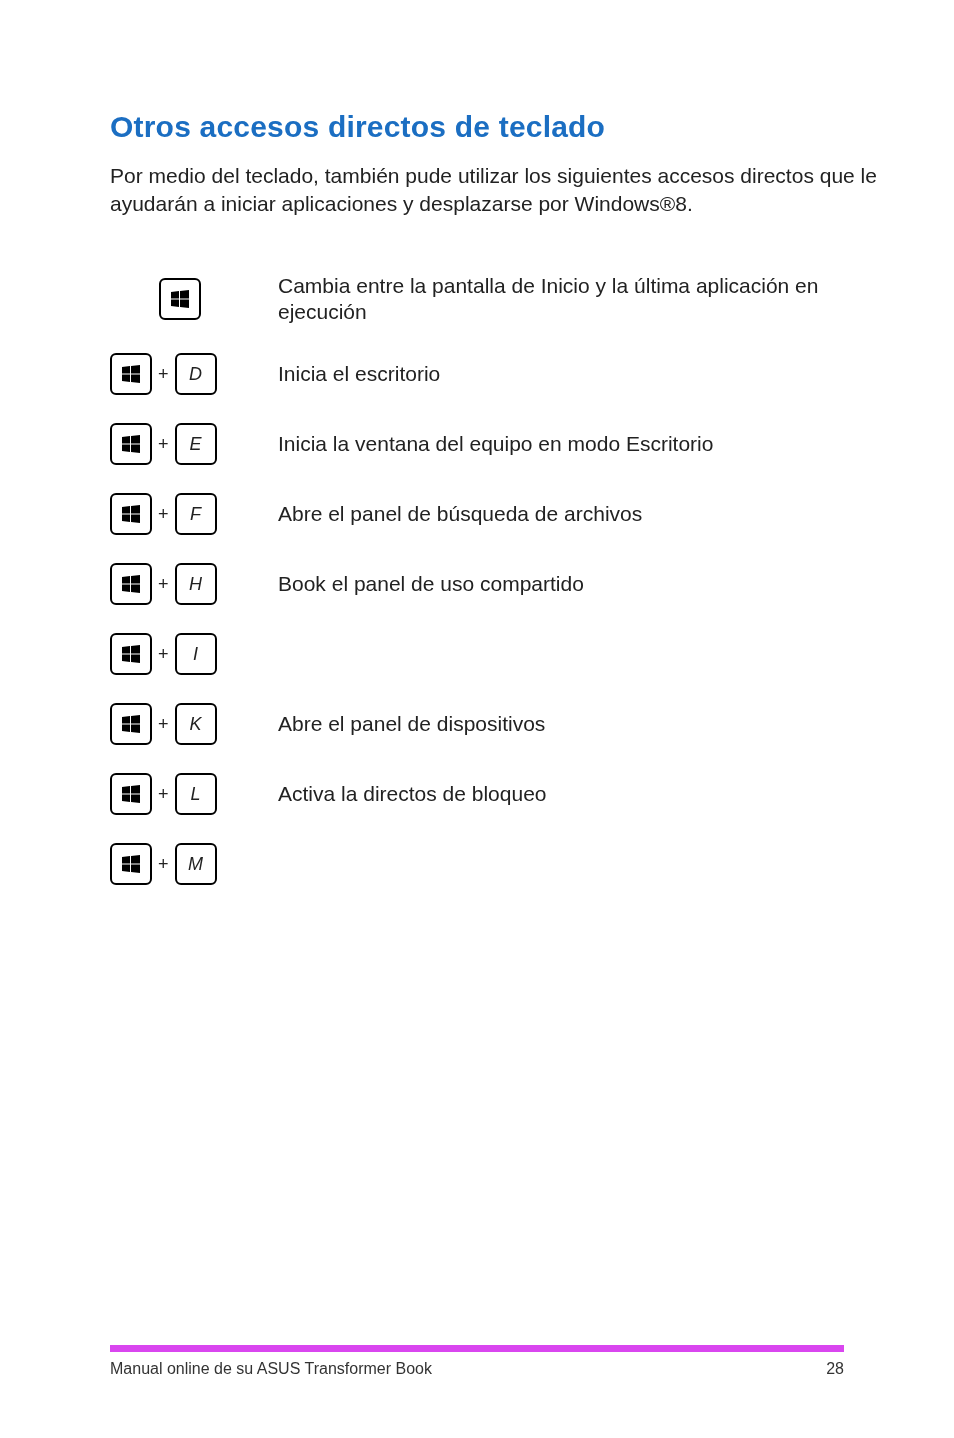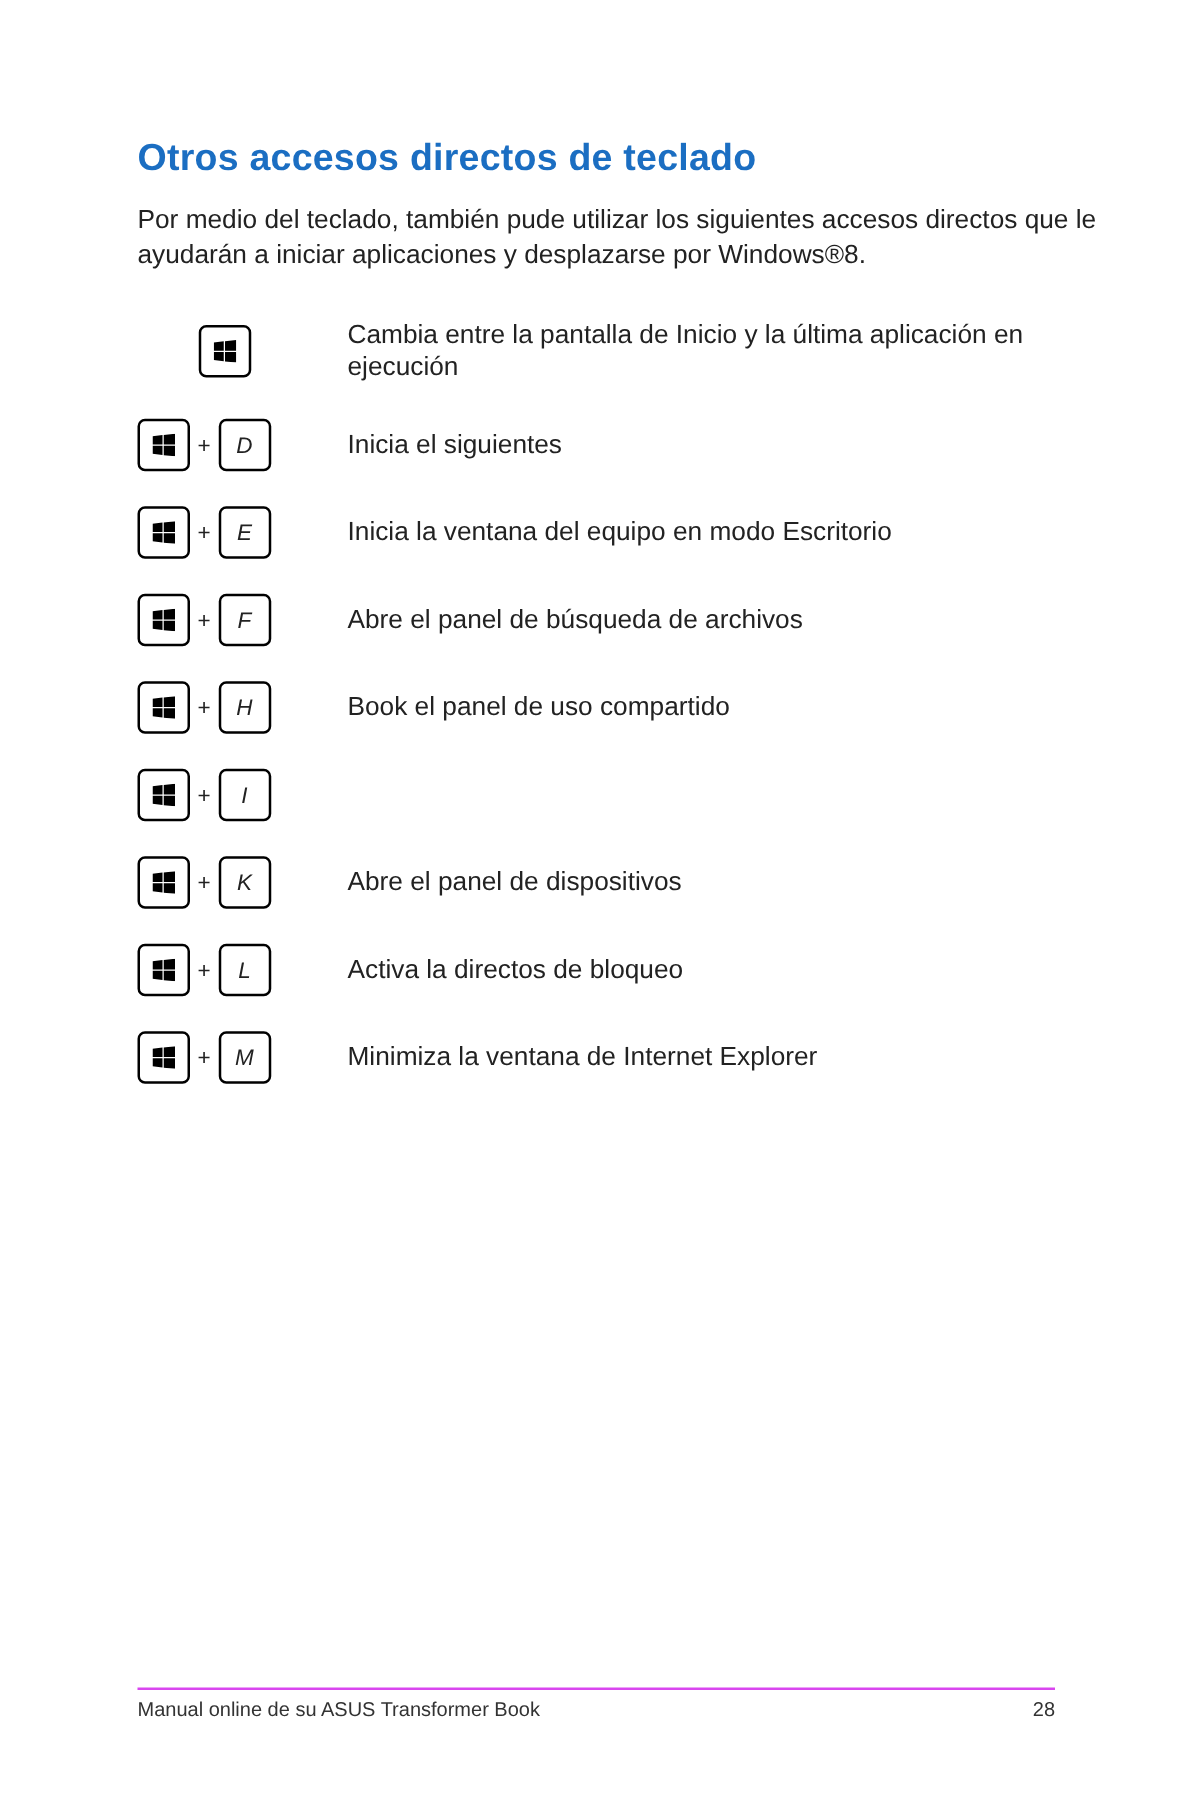--- a/index.html
+++ b/index.html
@@ -1,27 +1,27 @@
 <!DOCTYPE html>
 <html><head>
 <meta charset="utf-8">
 <style>
   * { margin: 0; padding: 0; box-sizing: border-box; }
   html, body { width: 954px; height: 1438px; background: #fff; font-family: "Segoe UI", "Myriad Pro", Arial, sans-serif; color: #222; }
   .page { width: 954px; height: 1438px; padding: 110px 72px 60px 110px; position: relative; }
   h1.title { color: #1b6ec2; font-size: 30px; font-weight: 700; margin-bottom: 18px; letter-spacing: .2px; }
-  p.intro { font-size: 21px; line-height: 1.35; margin-bottom: 36px; }
+  p.intro { font-size: 21px; line-height: 1.35; margin-bottom: 54px; }
   .rows { display: flex; flex-direction: column; gap: 28px; }
   .row { display: flex; align-items: center; gap: 28px; }
   .keys { display: flex; align-items: center; gap: 6px; min-width: 140px; }
   .keys.single { justify-content: center; }
   .key { width: 42px; height: 42px; border: 2px solid #000; border-radius: 6px; display: flex; align-items: center; justify-content: center; font-size: 18px; font-style: italic; font-family: "Segoe UI", Arial, sans-serif; }
   .plus { font-size: 18px; }
   .desc { font-size: 21px; line-height: 1.25; }
-  .footer { position: absolute; left: 110px; right: 110px; bottom: 60px; border-top: 2px solid #d946ef; padding-top: 8px; display: flex; justify-content: space-between; font-size: 16px; color: #333; }
+  .footer { position: absolute; left: 110px; right: 110px; bottom: 60px; border-top: 7px solid #d946ef; padding-top: 8px; display: flex; justify-content: space-between; font-size: 16px; color: #333; }
   .winlogo { width: 18px; height: 18px; }
 </style>
 </head>
 <body>
 
 <div class="page">
 
   <h1 class="title">Otros accesos directos de teclado</h1>
 
   <p class="intro">Por medio del teclado, también pude utilizar los siguientes accesos directos que le ayudarán a iniciar aplicaciones y desplazarse por Windows®8.</p>
@@ -46,21 +46,21 @@
             <svg class="winlogo" viewBox="0 0 18 18">
               <polygon points="0,2 8,1 8,8.5 0,8.5" fill="#000"></polygon>
               <polygon points="9,0.9 18,0 18,8.5 9,8.5" fill="#000"></polygon>
               <polygon points="0,9.5 8,9.5 8,17 0,16" fill="#000"></polygon>
               <polygon points="9,9.5 18,9.5 18,18 9,17.1" fill="#000"></polygon>
             </svg>
           </div>
           <span class="plus">+</span>
           <div class="key">D</div>
         </div>
-        <div class="desc">Inicia el siguientes</div>
+        <div class="desc">Inicia el escritorio</div>
       </div>
       <div class="row">
         <div class="keys">
           <div class="key">
             <svg class="winlogo" viewBox="0 0 18 18">
               <polygon points="0,2 8,1 8,8.5 0,8.5" fill="#000"></polygon>
               <polygon points="9,0.9 18,0 18,8.5 9,8.5" fill="#000"></polygon>
               <polygon points="0,9.5 8,9.5 8,17 0,16" fill="#000"></polygon>
               <polygon points="9,9.5 18,9.5 18,18 9,17.1" fill="#000"></polygon>
             </svg>
@@ -150,21 +150,20 @@
             <svg class="winlogo" viewBox="0 0 18 18">
               <polygon points="0,2 8,1 8,8.5 0,8.5" fill="#000"></polygon>
               <polygon points="9,0.9 18,0 18,8.5 9,8.5" fill="#000"></polygon>
               <polygon points="0,9.5 8,9.5 8,17 0,16" fill="#000"></polygon>
               <polygon points="9,9.5 18,9.5 18,18 9,17.1" fill="#000"></polygon>
             </svg>
           </div>
           <span class="plus">+</span>
           <div class="key">M</div>
         </div>
-        <div class="desc">Minimiza la ventana de Internet Explorer</div>
       </div>
     </div>
 
   <div class="footer">
     <span>Manual online de su ASUS Transformer Book</span>
     <span>28</span>
   </div>
 
 </div>
 

